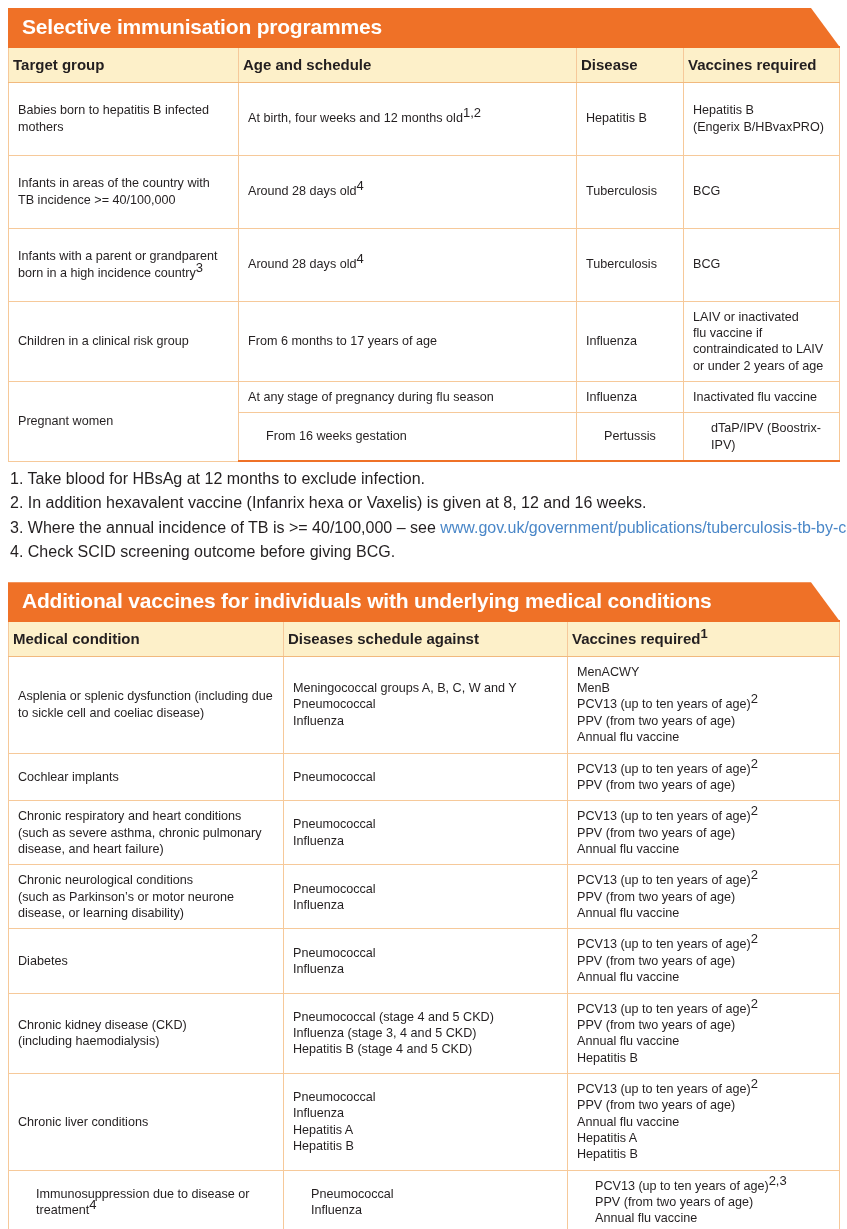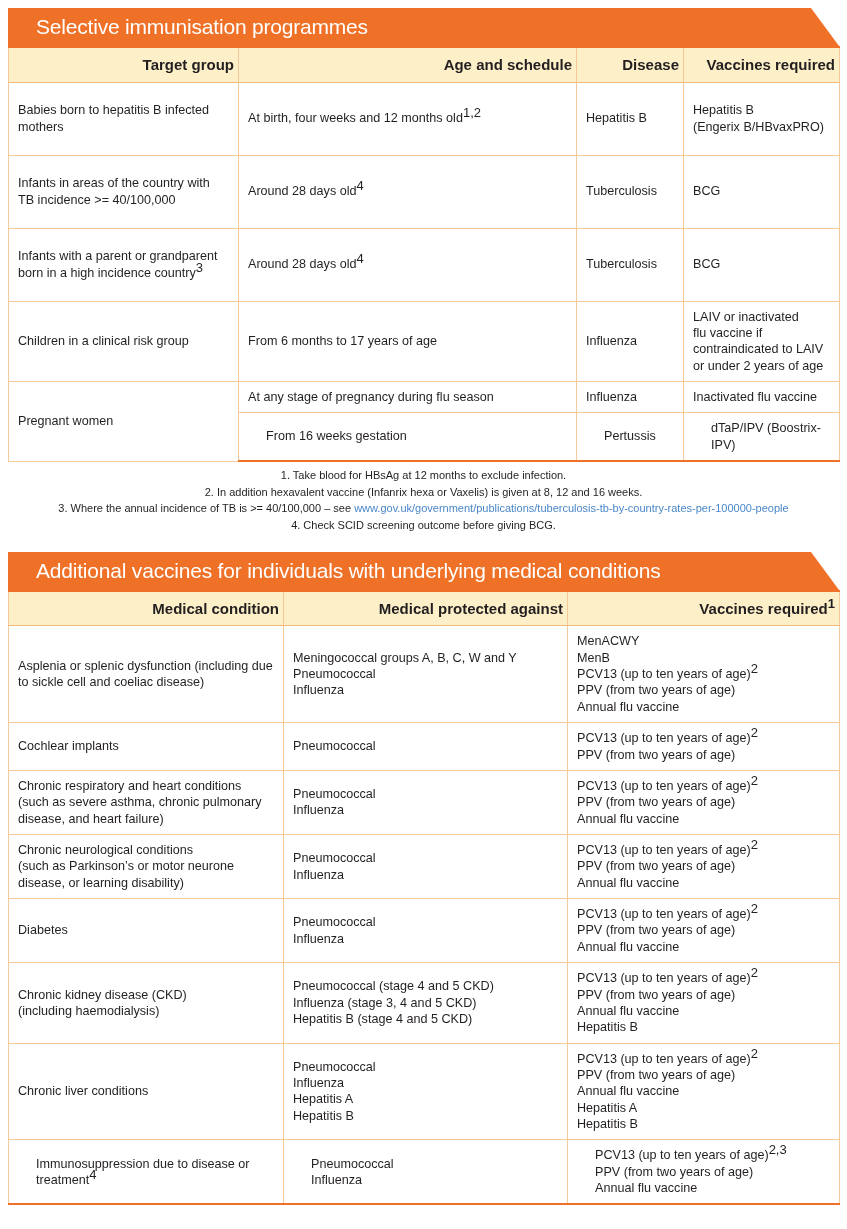--- a/index.html
+++ b/index.html
@@ -30,23 +30,23 @@
     height: 38px;
     margin-top: 8px;
     display: flex;
     align-items: center;
     -webkit-clip-path: polygon(0 0, calc(100% - 28px) 0, 100% 100%, 0 100%);
     clip-path: polygon(0 0, calc(100% - 28px) 0, 100% 100%, 0 100%);
   }
   .banner-title {
     color: #ffffff;
     font-size: 21px;
-    font-weight: normal;
+    font-weight: bold;
     letter-spacing: -0.2px;
-    padding-left: 28px;
+    padding-left: 14px;
     white-space: nowrap;
   }
 
   
   table.sched {
     width: 100%;
     border-collapse: collapse;
     table-layout: fixed;
   }
   table.sched th,
@@ -54,21 +54,21 @@
     border: 1px solid #f6c99a;
     vertical-align: middle;
     text-align: left;
     font-size: 12.6px;
     line-height: 1.30;
     padding: 7px 9px;
     color: #231f20;
   }
   table.sched thead th {
     background: #fdf0c9;
-    text-align: right;
+    text-align: left;
     font-size: 15px;
     font-weight: bold;
     padding: 7px 4px;
     border-top: 2px solid #ef7127;
     border-bottom: 1px solid #f1b97e;
   }
   table.sched tbody tr:last-child td {
     border-bottom: 2px solid #ef7127;
     padding-left: 27px;
   }
@@ -82,25 +82,24 @@
 
   
   .t2 col.c1 { width: 275px; }
   .t2 col.c2 { width: 284px; }
   .t2 col.c3 { width: 272px; }
 
   .t1 td.tall { height: 58px; }
 
   
   .notes {
-    font-size: 11px;
+    font-size: 16px;
     line-height: 1.52;
     color: #231f20;
     padding: 5px 2px 4px 2px;
-    text-align: center;
   }
   .notes div { white-space: nowrap; }
   .notes a, .link {
     color: #4a87c8;
     text-decoration: none;
   }
   .spacer-6 { height: 6px; }
 </style>
 </head>
 <body>
@@ -180,21 +179,21 @@
 
   <table class="sched t2">
     <colgroup>
         <col class="c1">
         <col class="c2">
         <col class="c3">
       </colgroup>
     <thead>
       <tr>
         <th>Medical condition</th>
-        <th>Medical protected against</th>
+        <th>Diseases schedule against</th>
         <th id="t2-h3">Vaccines required<sup>1</sup></th>
       </tr>
     </thead>
     <tbody id="t2-body">
         <tr>
           <td>Asplenia or splenic dysfunction (including due to sickle cell and coeliac disease)</td>
           <td>Meningococcal groups A, B, C, W and Y<br>Pneumococcal<br>Influenza</td>
           <td><span>MenACWY</span><br><span>MenB</span><br><span>PCV13 (up to ten years of age)<sup>2</sup></span><br><span>PPV (from two years of age)</span><br><span>Annual flu vaccine</span></td>
         </tr>
         <tr>

